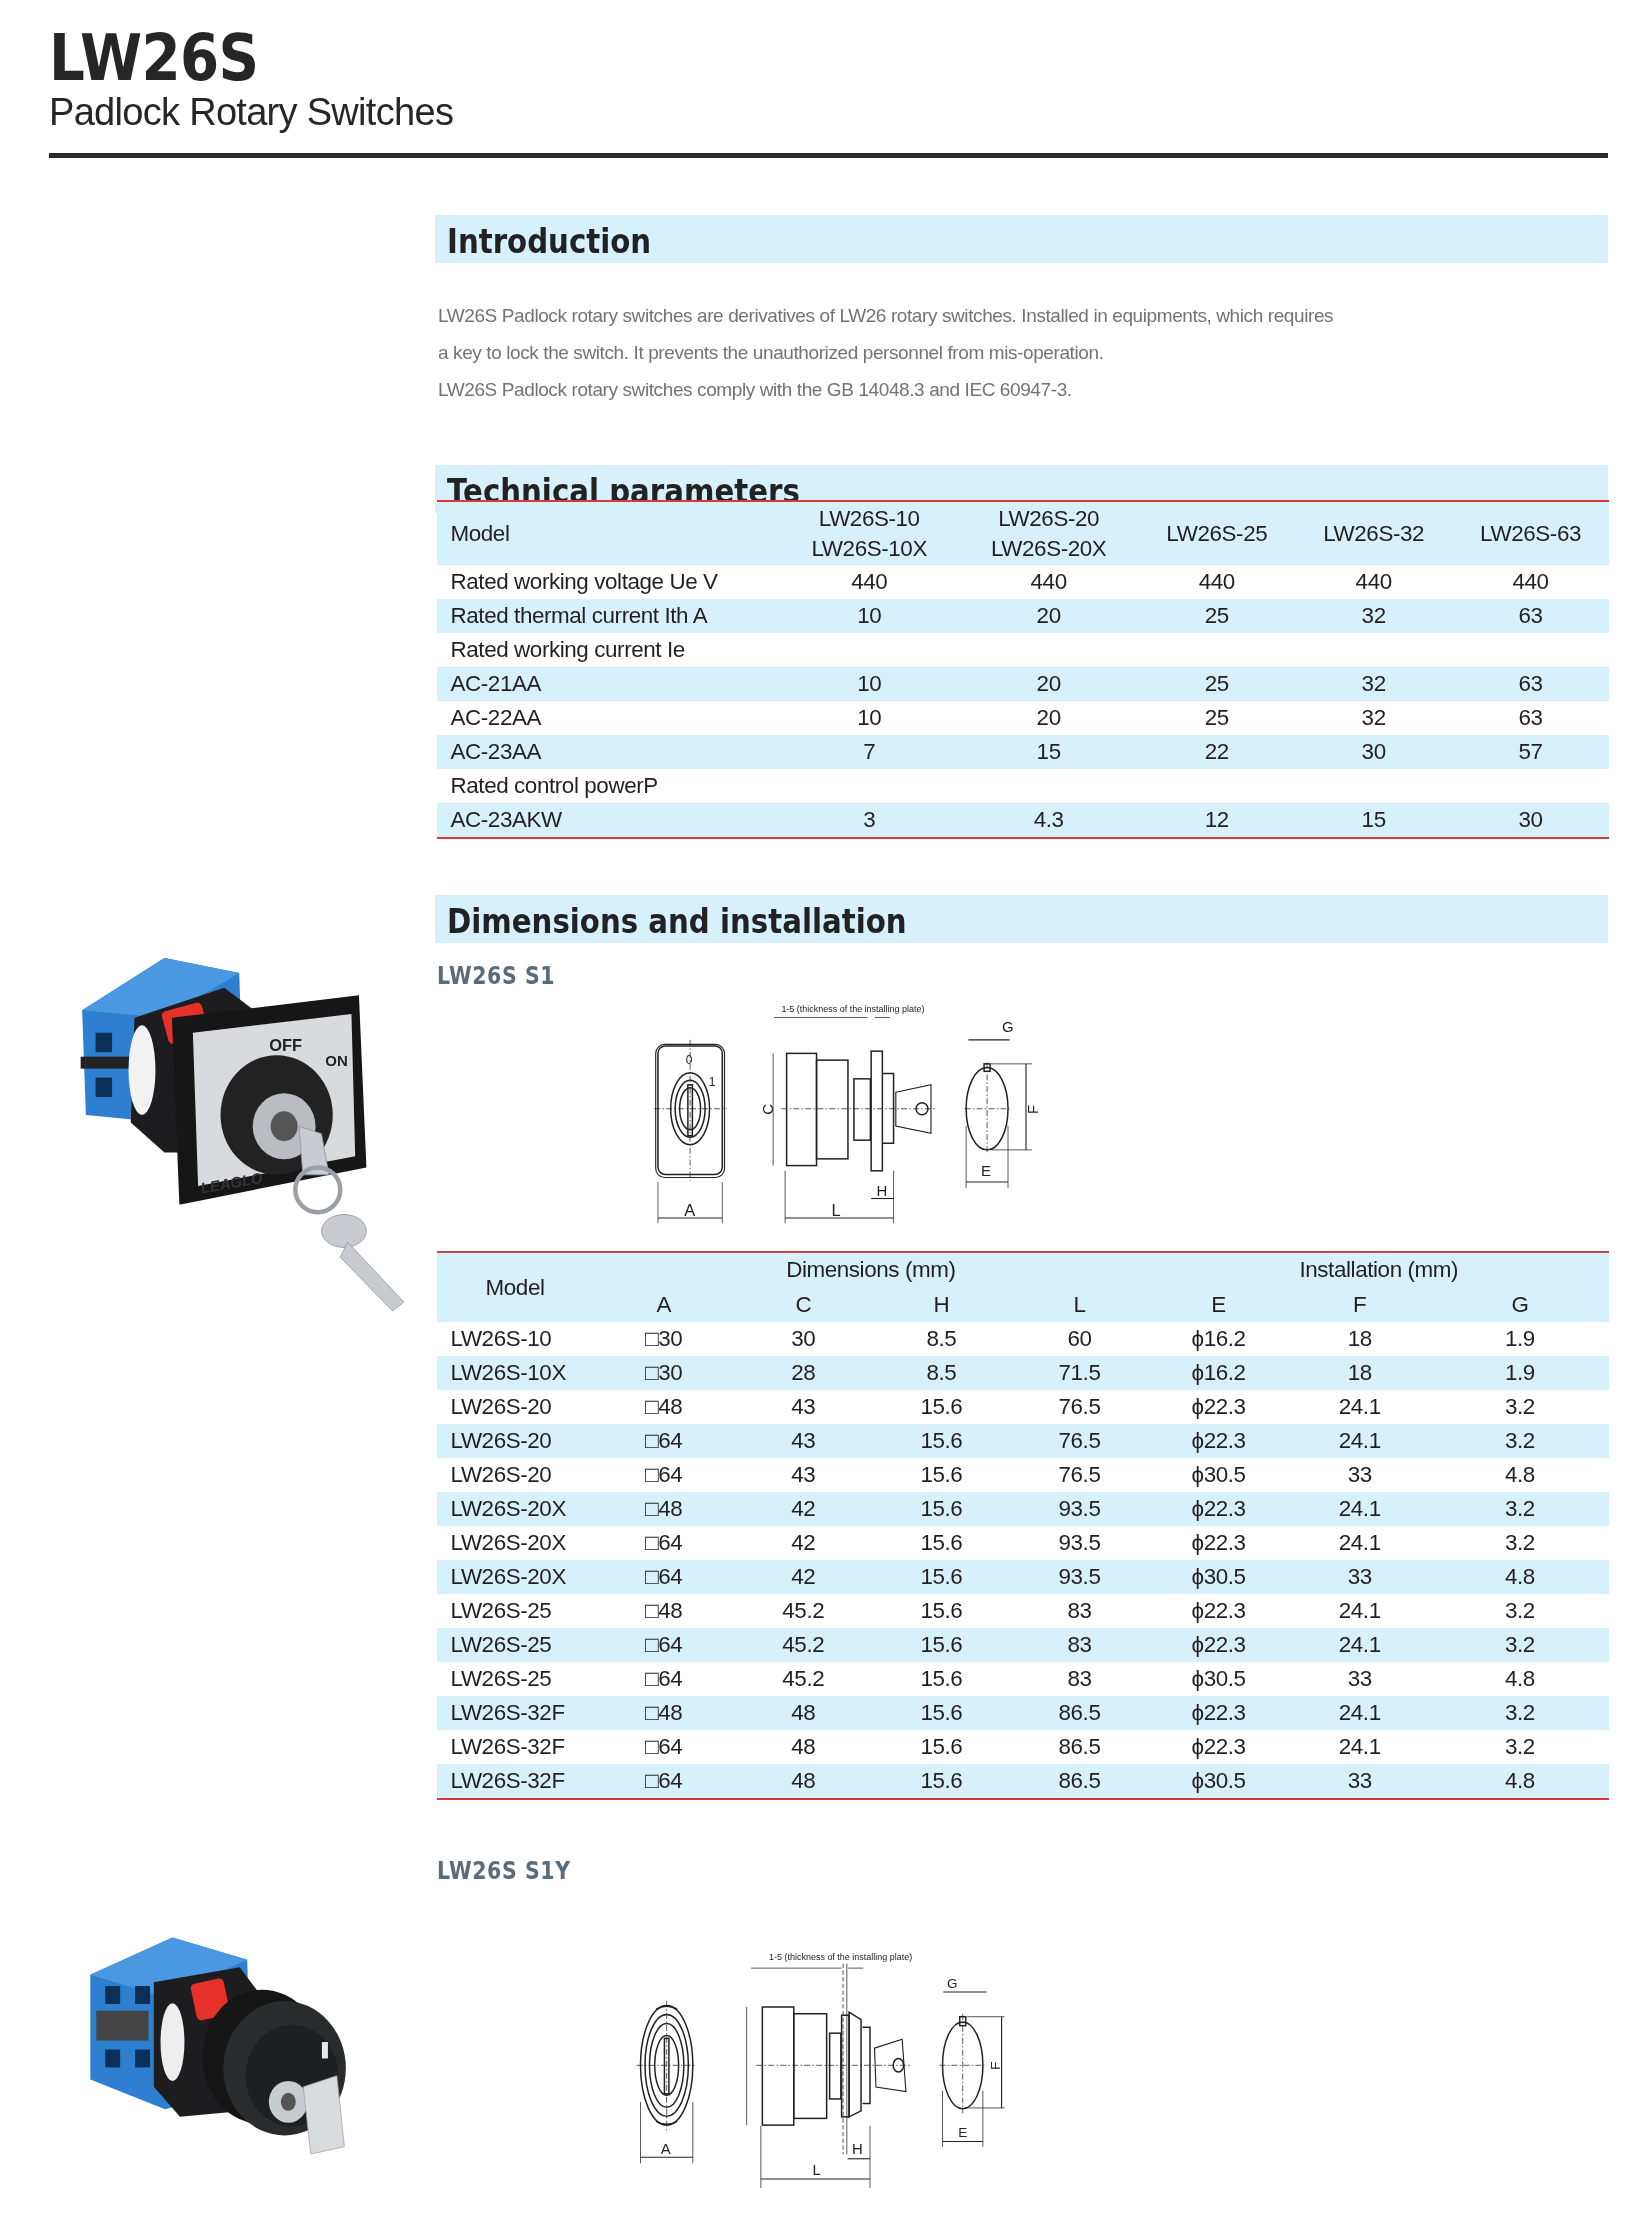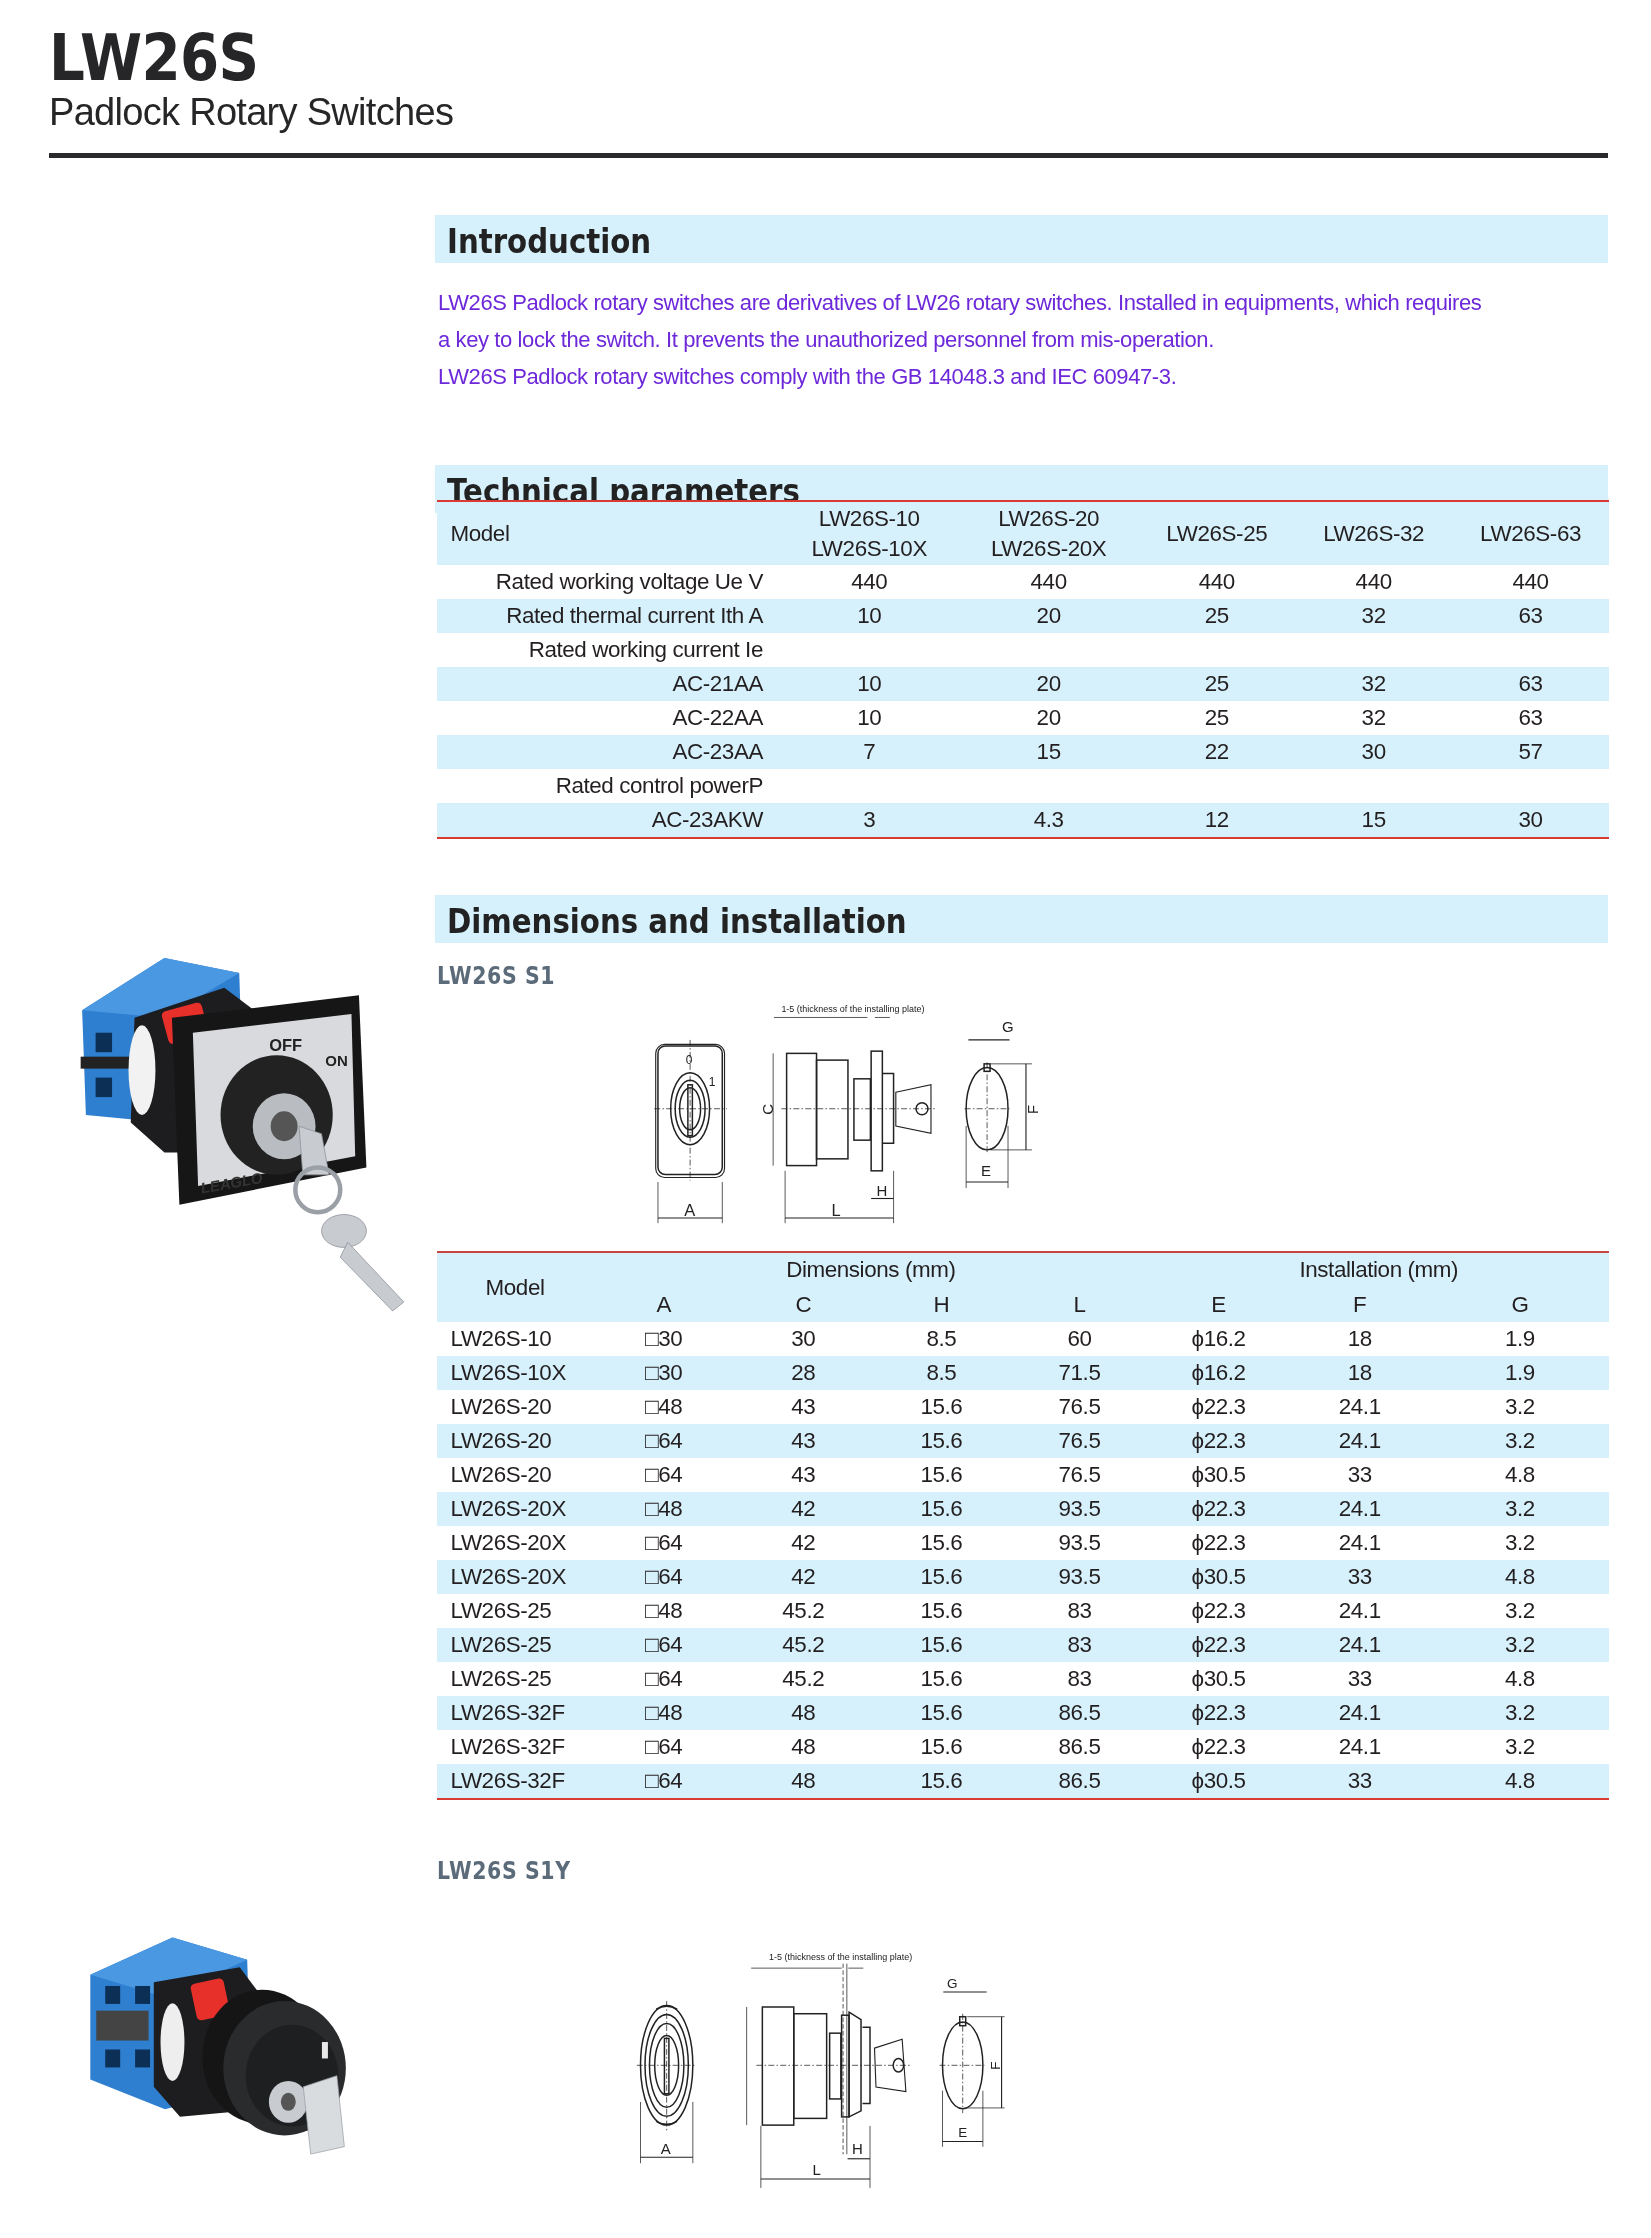--- a/index.html
+++ b/index.html
@@ -6,32 +6,32 @@
   body { width:1651px; height:2239px; position:relative; overflow:hidden;
          font-family:"Liberation Sans", sans-serif; color:#231f20; }
   .abs { position:absolute; }
   .title { left:49px; top:21px; font-size:64px; font-weight:bold; letter-spacing:-0.7px;
            font-family:"DejaVu Sans", sans-serif; transform:scaleX(0.88); transform-origin:left top; color:#262628; }
   .subtitle { left:49px; top:91px; font-size:38px; color:#262628; letter-spacing:-0.7px; }
   .rule { left:49px; top:153px; width:1559px; height:5.2px; background:#2a2a2c; }
   .sec-bar { left:435px; width:1173px; height:48px; background:#d6f1fb;text-align:right; }
   .sec-title { position:absolute; left:12px; top:6px; font-size:34px; font-weight:bold;
                font-family:"DejaVu Sans", sans-serif; transform:scaleX(0.86); transform-origin:left top; color:#222; }
-  .intro { left:438px; top:284px; width:1182px; font-size:22px; line-height:37px; color:#6d28d9;
+  .intro { left:438px; top:297px; width:1182px; font-size:19px; line-height:37px; color:#737373;
            letter-spacing:-0.4px; }
   .intro p { margin:0; }
   .subhead { font-size:25px; font-weight:bold; color:#5b6b79; font-family:"DejaVu Sans", sans-serif;
              transform:scaleX(0.82); transform-origin:left top; letter-spacing:0.7px; }
   table { border-collapse:collapse; }
   .tech { left:437px; top:500px; width:1172px; border-top:2.2px solid #d93a34; border-bottom:2.2px solid #d93a34; }
   .tech td { font-size:22.4px; letter-spacing:-0.4px; height:34px; padding:0; text-align:center; vertical-align:middle; }
   .tech tr.band td { background:#d6f1fb; }
   .tech tr.hdr td { height:63px; line-height:30px; }
   .tech td.lbl { text-align:left; padding-left:13.5px; width:329px; }
-  .tech .lblwrap { display:flex; justify-content:flex-end; padding-right:16.5px; }
+  .tech .lblwrap { display:flex; justify-content:flex-start; padding-right:16.5px; }
   .dims { left:437px; top:1251px; width:1172px; border-top:2.2px solid #c64540; border-bottom:2.2px solid #d93a34; }
   .dims td { font-size:22.4px; letter-spacing:-0.4px; height:34px; padding:0; text-align:center; vertical-align:middle; }
   .dims tr.band td { background:#d6f1fb; }
   .dims td.model { text-align:left; padding-left:13.5px; }
   .photo { }
   svg text { font-family:"Liberation Sans", sans-serif; }
 </style>
 </head>
 <body>
 

